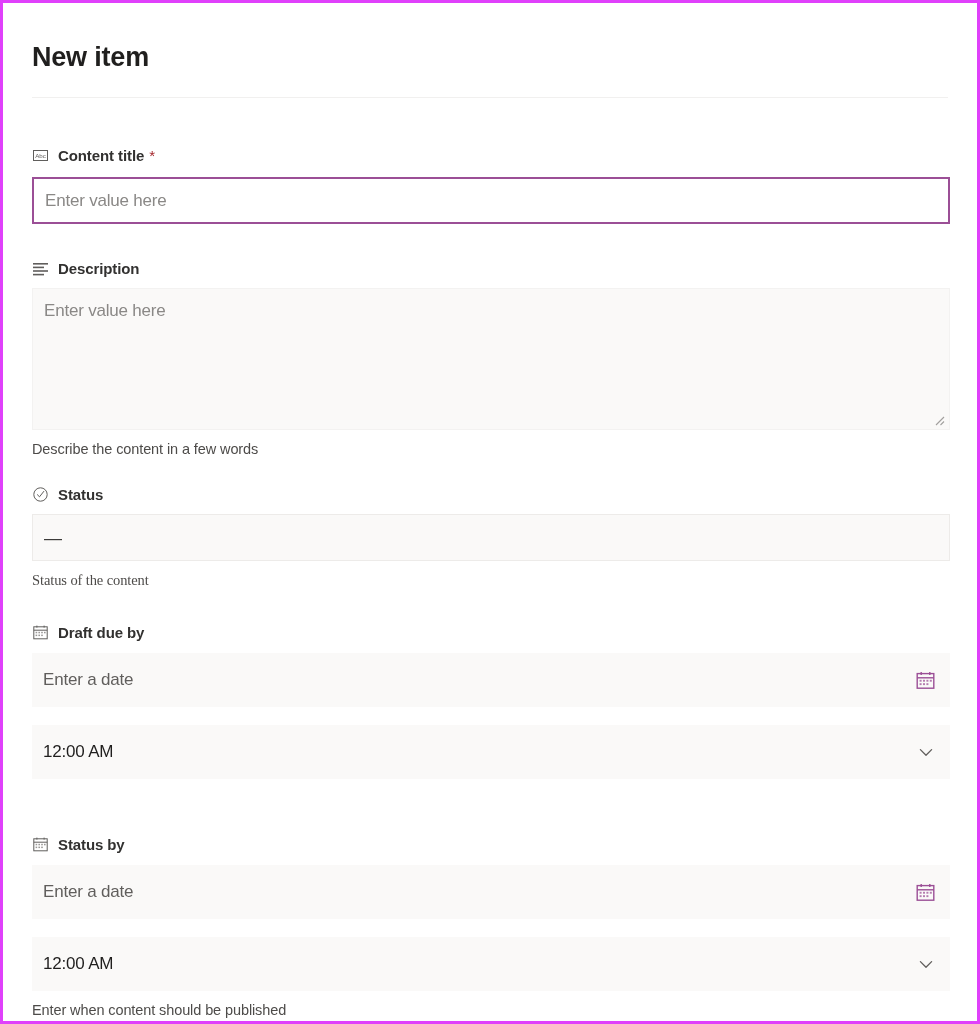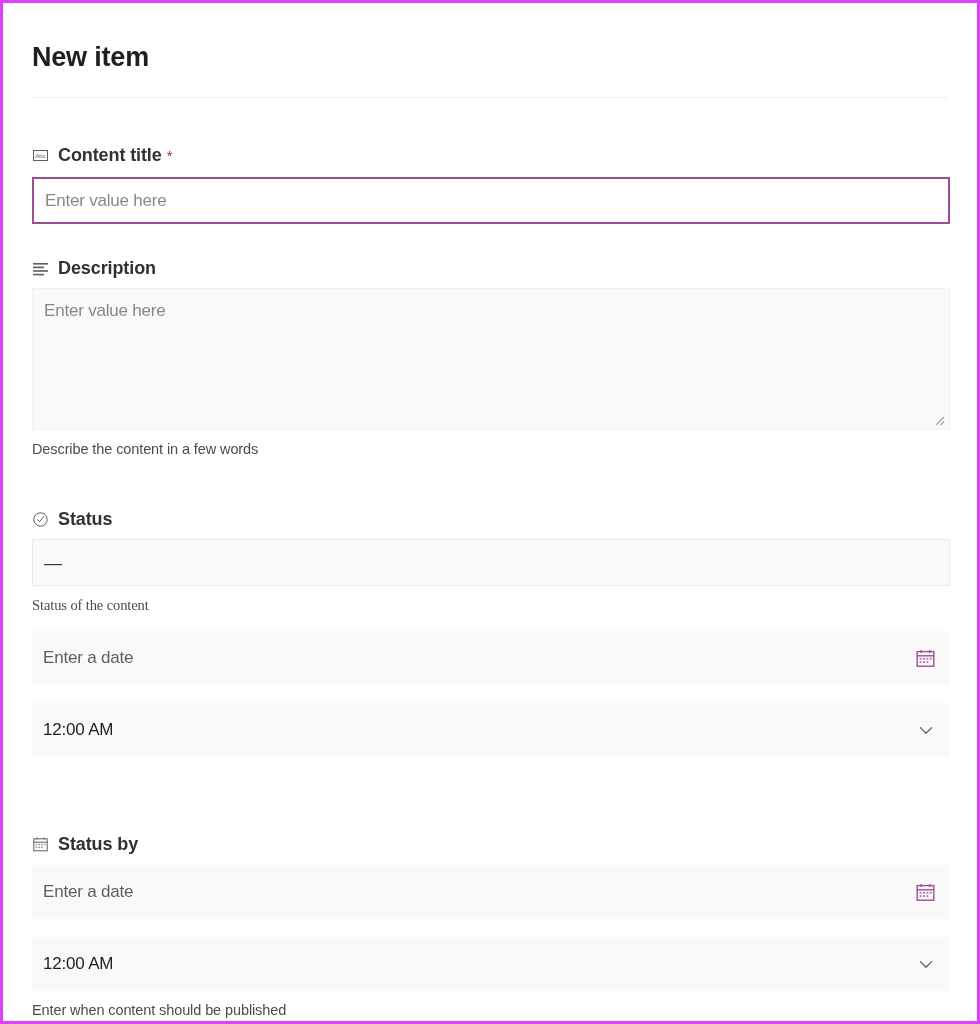--- a/index.html
+++ b/index.html
@@ -50,21 +50,21 @@
   .field { margin-top: 0; }
 
   .field-label {
     display: flex;
     align-items: center;
     gap: 9px;
     height: 22px;
   }
 
   .field-label-text {
-    font-size: 18px;
+    font-size: 15px;
     font-weight: 700;
     color: #323130;
     letter-spacing: -0.1px;
   }
 
   .required-star {
     color: #a4262c;
     font-size: 15px;
     font-weight: 400;
     margin-left: -4px;
@@ -235,37 +235,54 @@
         <span class="resize-grip">
           <svg width="14" height="14" viewBox="0 0 14 14" fill="none">
             <path d="M13 5 L5 13" stroke="#a19f9d" stroke-width="1.1"></path>
             <path d="M13 9.5 L9.5 13" stroke="#a19f9d" stroke-width="1.1"></path>
           </svg>
         </span>
       </div>
       <div class="field-desc" style="margin-top:9px;">Describe the content in a few words</div>
     </div>
 
-    <div class="field abs" style="left:29px; top:480px;margin-top:25px;">
+    <div class="field abs" style="left:29px; top:480px;">
       <div class="field-label">
         <span class="field-icon">
           <svg width="17" height="17" viewBox="0 0 17 17" fill="none">
             <circle cx="8.5" cy="8.5" r="6.7" stroke="#605e5c" stroke-width="1"></circle>
             <path d="M5.4 8.7 L7.5 10.8 L11.8 5.4" stroke="#605e5c" stroke-width="1" fill="none" stroke-linecap="round" stroke-linejoin="round"></path>
           </svg>
         </span>
         <span class="field-label-text">Status</span>
       </div>
       <div class="status-box" style="margin-top:9px;">
         <span class="status-value">—</span>
       </div>
       <div class="field-desc" style="margin-top:9px;font-family:Liberation Serif, serif;">Status of the content</div>
     </div>
 
     <div class="field abs" style="left:29px; top:618px;">
+      <div class="field-label">
+        <span class="field-icon">
+          <svg width="17" height="17" viewBox="0 0 17 17" fill="none">
+            <rect x="1.8" y="2.8" width="13.4" height="12" stroke="#605e5c" stroke-width="1"></rect>
+            <path d="M1.8 6.2 H15.2" stroke="#605e5c" stroke-width="1"></path>
+            <path d="M4.9 1.6 V3.6 M12.1 1.6 V3.6" stroke="#605e5c" stroke-width="1"></path>
+            <rect x="3.6" y="7.8" width="1.6" height="1.5" fill="#9a9896"></rect>
+            <rect x="6.4" y="7.8" width="1.6" height="1.5" fill="#9a9896"></rect>
+            <rect x="9.2" y="7.8" width="1.6" height="1.5" fill="#9a9896"></rect>
+            <rect x="12" y="7.8" width="1.6" height="1.5" fill="#9a9896"></rect>
+            <rect x="3.6" y="10.6" width="1.6" height="1.5" fill="#9a9896"></rect>
+            <rect x="6.4" y="10.6" width="1.6" height="1.5" fill="#9a9896"></rect>
+            <rect x="9.2" y="10.6" width="1.6" height="1.5" fill="#9a9896"></rect>
+          </svg>
+        </span>
+        <span class="field-label-text">Draft due by</span>
+      </div>
       <div class="date-box" style="margin-top:10px;">
         <span class="date-placeholder">Enter a date</span>
         <span class="calendar-btn">
           <svg width="21" height="21" viewBox="0 0 21 21" fill="none">
             <rect x="2.2" y="3.6" width="16.6" height="14.6" stroke="#9b4f96" stroke-width="1.4"></rect>
             <path d="M2.2 7.8 H18.8" stroke="#9b4f96" stroke-width="1.4"></path>
             <path d="M6.2 2 V5 M14.8 2 V5" stroke="#9b4f96" stroke-width="1.4"></path>
             <rect x="4.6" y="9.8" width="2" height="1.9" fill="#b57cb0"></rect>
             <rect x="8" y="9.8" width="2" height="1.9" fill="#b57cb0"></rect>
             <rect x="11.4" y="9.8" width="2" height="1.9" fill="#b57cb0"></rect>

